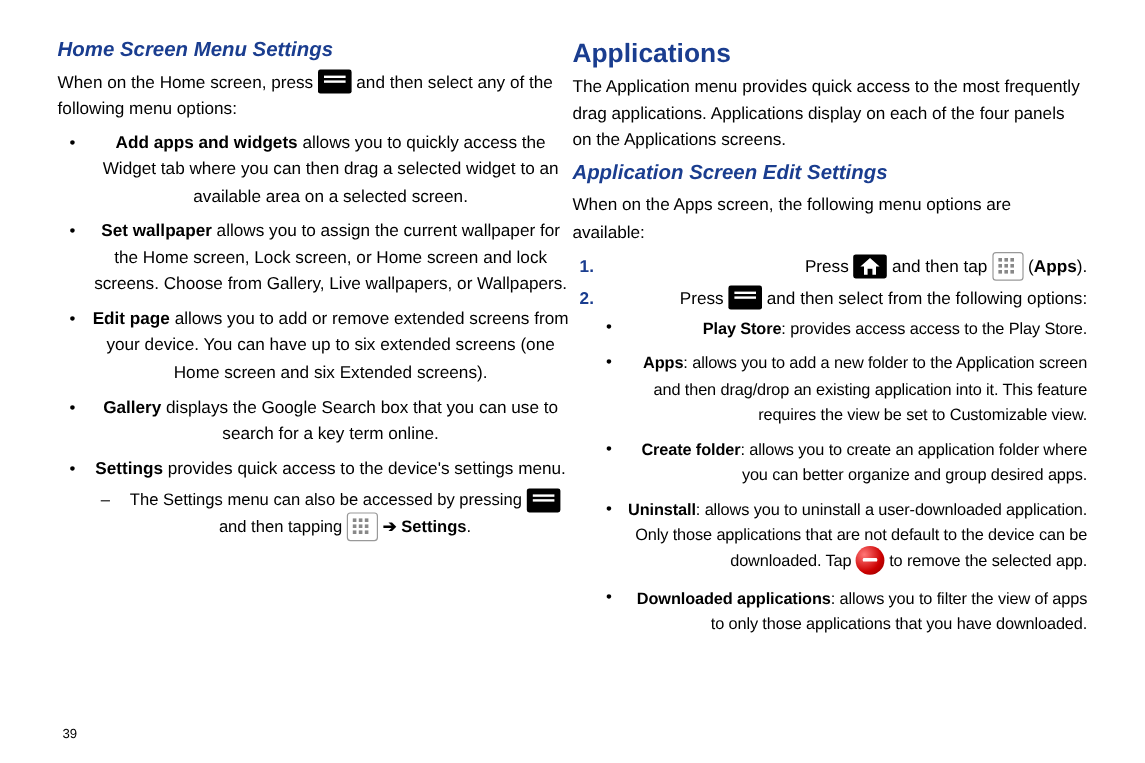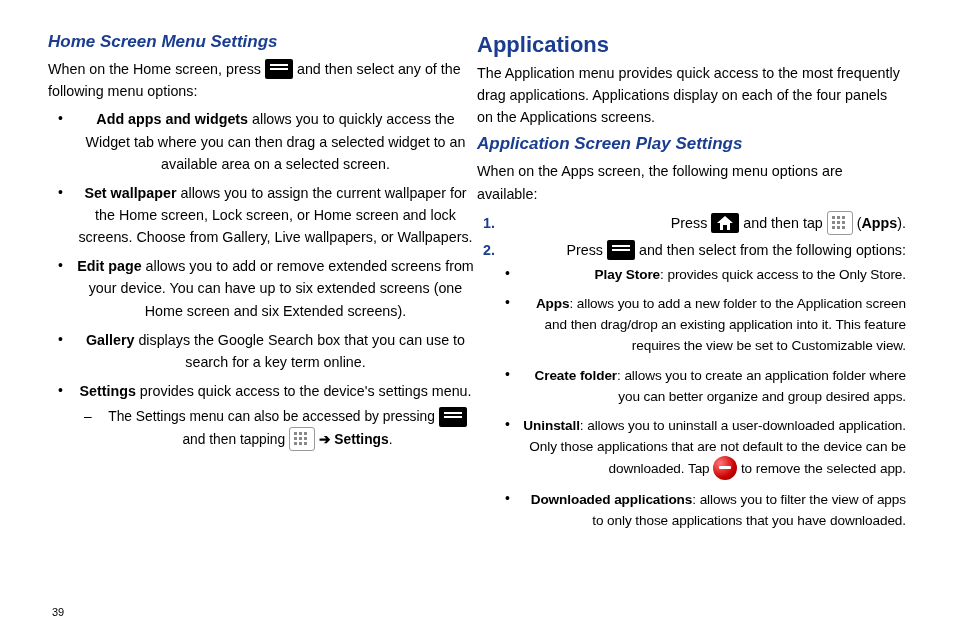--- a/index.html
+++ b/index.html
@@ -188,38 +188,38 @@
             <span> </span><span class="b">Settings</span><span>.</span>
           </li>
         </ul>
       </li>
     </ul>
   </div>
 
   <div class="col">
     <div class="big-heading">Applications</div>
     <p class="body">The Application menu provides quick access to the most frequently drag applications. Applications display on each of the four panels on the Applications screens.</p>
-    <div class="section-heading">Application Screen Play Settings</div>
+    <div class="section-heading">Application Screen Edit Settings</div>
     <p class="body">When on the Apps screen, the following menu options are available:</p>
     <ol class="steps" style="counter-reset: stepc;">
       <li>
         <span>Press </span>
         <span class="icon home"><svg width="18" height="16">
               <path d="M9 1 L17 8 L14 8 L14 15 L11 15 L11 10 L7 10 L7 15 L4 15 L4 8 L1 8 Z" fill="#fff"></path>
             </svg></span>
         <span> and then tap </span>
         <span class="icon grid"></span>
         <span> (</span><span class="b">Apps</span><span>).</span>
       </li>
       <li>
         <span>Press </span>
         <span class="icon menu"></span>
         <span> and then select from the following options:</span>
         <ul class="inner-bullets">
-          <li><span class="b">Play Store</span><span>: provides quick access to the Only Store.</span></li>
+          <li><span class="b">Play Store</span><span>: provides access access to the Play Store.</span></li>
           <li><span class="b">Apps</span><span>: allows you to add a new folder to the Application screen and then drag/drop an existing application into it. This feature requires the view be set to Customizable view.</span></li>
           <li><span class="b">Create folder</span><span>: allows you to create an application folder where you can better organize and group desired apps.</span></li>
           <li><span class="b">Uninstall</span><span>: allows you to uninstall a user-downloaded application. Only those applications that are not default to the device can be downloaded. Tap </span>
             <span class="icon minus"></span>
             <span> to remove the selected app.</span></li>
           <li><span class="b">Downloaded applications</span><span>: allows you to filter the view of apps to only those applications that you have downloaded.</span></li>
         </ul>
       </li>
     </ol>
   </div>

